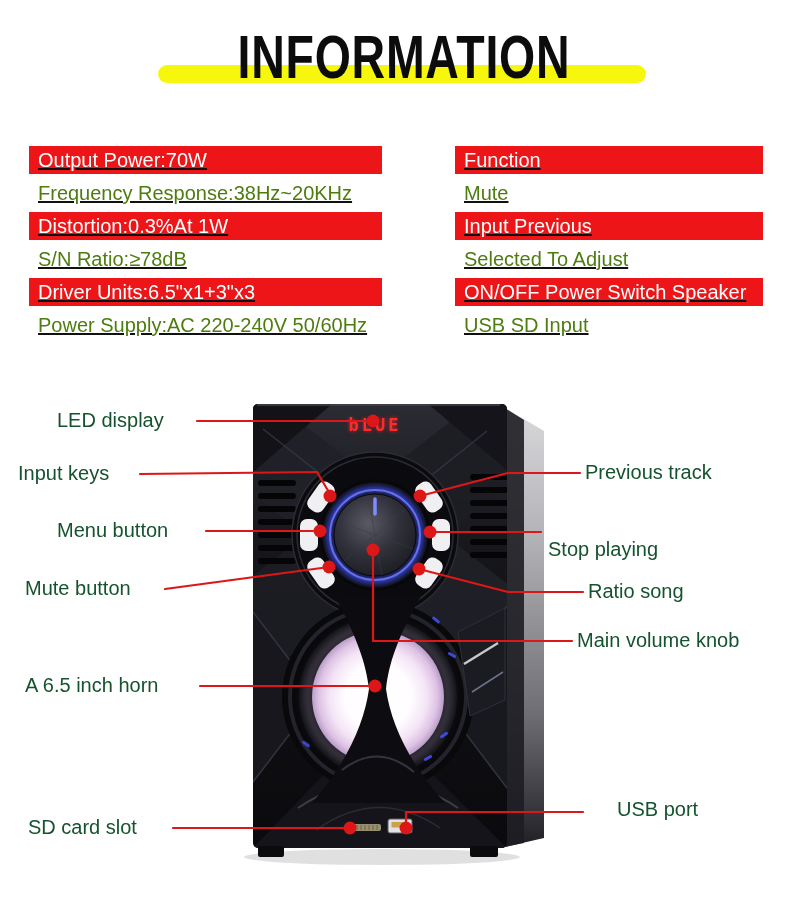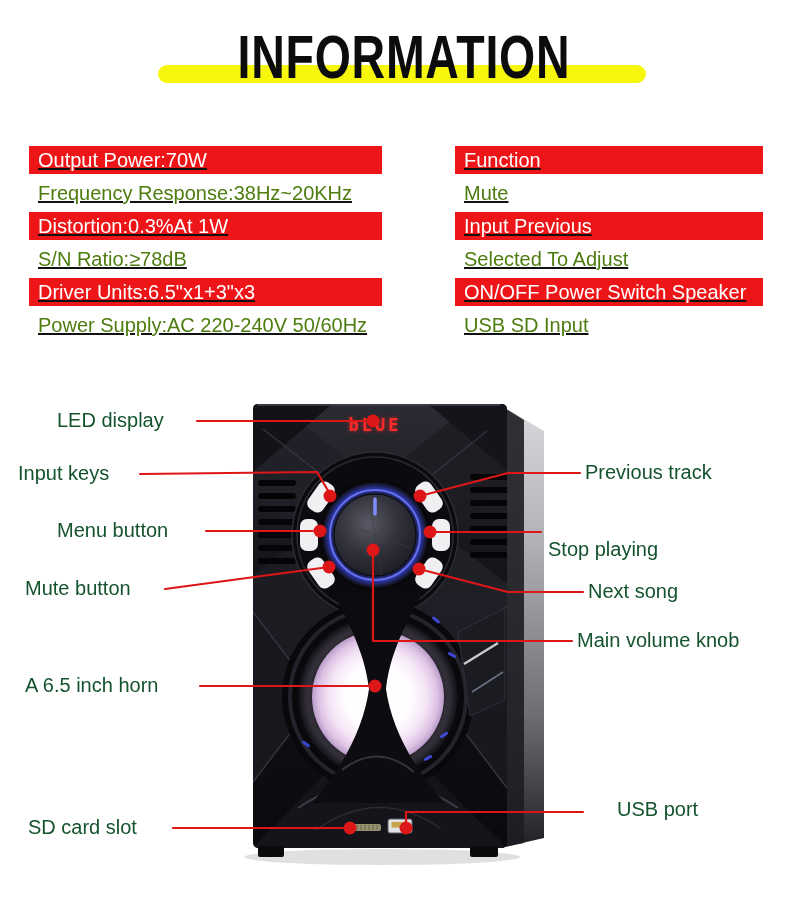--- a/index.html
+++ b/index.html
@@ -253,17 +253,17 @@
   </svg>
 
   <div class="callout-label" style="left:57px;top:407px;">LED display</div>
   <div class="callout-label" style="left:18px;top:460px;">Input keys</div>
   <div class="callout-label" style="left:57px;top:517px;">Menu button</div>
   <div class="callout-label" style="left:25px;top:575px;">Mute button</div>
   <div class="callout-label" style="left:25px;top:672px;">A 6.5 inch horn</div>
   <div class="callout-label" style="left:585px;top:459px;">Previous track</div>
   <div class="callout-label" style="left:28px;top:814px;">SD card slot</div>
   <div class="callout-label" style="left:548px;top:518px;margin-top:18px;">Stop playing</div>
-  <div class="callout-label" style="left:588px;top:578px;">Next song</div>
+  <div class="callout-label" style="left:588px;top:578px;">Ratio song</div>
   <div class="callout-label" style="left:577px;top:627px;">Main volume knob</div>
   <div class="callout-label" style="left:587px;top:796px;margin-left:30px;">USB port</div>
 
 </div>
 
 </body></html>

